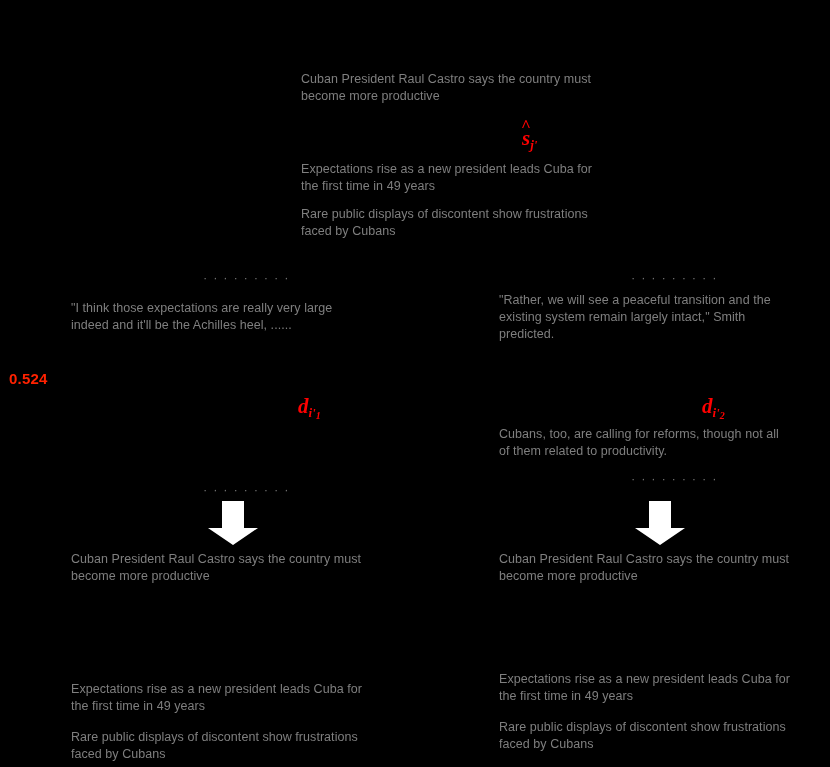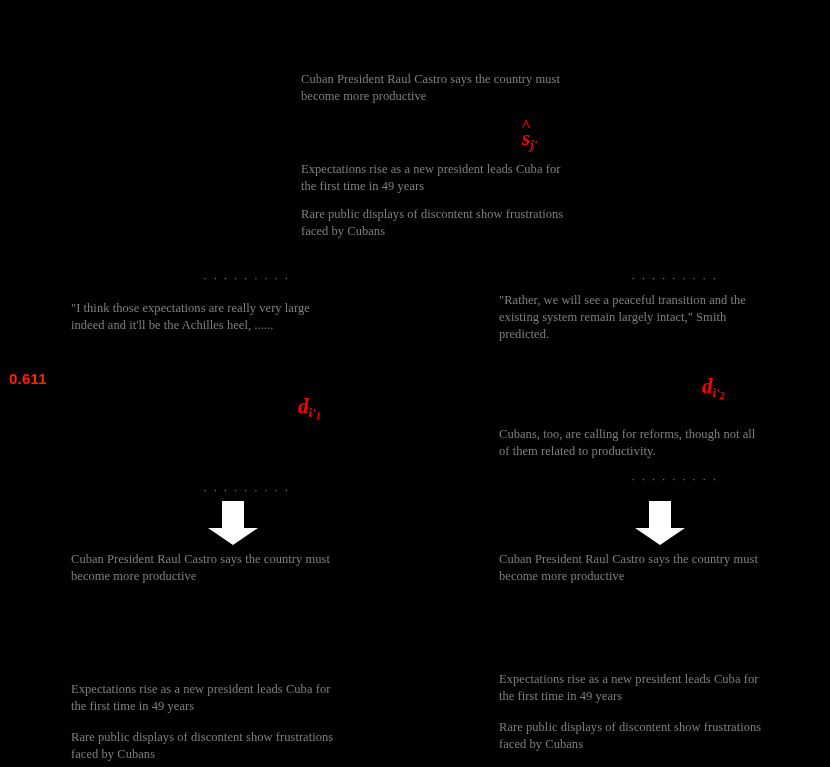--- a/index.html
+++ b/index.html
@@ -20,21 +20,21 @@
     left: 0; top: 0;
     width: 830px;
     height: 767px;
     background: #000000;
   }
   .node {
     position: absolute;
     color: #7f7f7f;
     font-size: 12.5px;
     line-height: 17px;
-    font-family: Liberation Serif, serif;
+    font-family: Liberation Sans, sans-serif;
     letter-spacing: 0.05px;
     white-space: pre-line;
   }
   .dots {
     position: absolute;
     color: #6f6f6f;
     font-size: 13px;
     letter-spacing: 1.1px;
     line-height: 10px;
     font-family: "Liberation Sans", sans-serif;
@@ -97,21 +97,21 @@
 become more productive</div>
 
   <div class="mathlabel" style="left:522px; top:128px;"><span class="hatwrap"><span class="hat">^</span><span>s</span></span><span class="sub1">j'</span></div>
 
   <div class="node" style="left:301px; top:161px; width:330px;">Expectations rise as a new president leads Cuba for
 the first time in 49 years</div>
 
   <div class="node" style="left:301px; top:206px; width:330px;">Rare public displays of discontent show frustrations
 faced by Cubans</div>
 
-  <div class="score" style="left:9px; top:371px;">0.611</div>
+  <div class="score" style="left:9px; top:371px;">0.524</div>
 
   <div class="dots" style="left:203px; top:273px;">· · · · · · · · ·</div>
 
   <div class="node" style="left:71px; top:300px; width:340px;">"I think those expectations are really very large
 indeed and it'll be the Achilles heel,  ......</div>
 
   <div class="mathlabel" style="left:298px; top:396px;"><span>d</span><span class="sub1">i'</span><span class="sub2">1</span></div>
 
 
   <div class="dots" style="left:203px; top:485px;">· · · · · · · · ·</div>
@@ -130,21 +130,21 @@
 
   <div class="node" style="left:71px; top:729px; width:340px;">Rare public displays of discontent show frustrations
 faced by Cubans</div>
 
   <div class="dots" style="left:631px; top:273px;">· · · · · · · · ·</div>
 
   <div class="node" style="left:499px; top:292px; width:335px;">"Rather, we will see a peaceful transition and the
 existing system remain largely intact," Smith
 predicted.</div>
 
-  <div class="mathlabel" style="left:702px; top:376px;"><span>d</span><span class="sub1">i'</span><span class="sub2">2</span></div>
+  <div class="mathlabel" style="left:702px; top:396px;"><span>d</span><span class="sub1">i'</span><span class="sub2">2</span></div>
 
   <div class="node" style="left:499px; top:426px; width:335px;">Cubans, too, are calling for reforms, though not all
 of them related to productivity.</div>
 
   <div class="dots" style="left:631px; top:474px;">· · · · · · · · ·</div>
 
   <div class="arrow" style="left:634px; top:501px;">
     <svg width="52" height="45" viewBox="0 0 52 45" aria-hidden="true">
       <polygon points="15,0 37,0 37,27 51,27 26,44 1,27 15,27" fill="#ffffff"></polygon>
     </svg>

